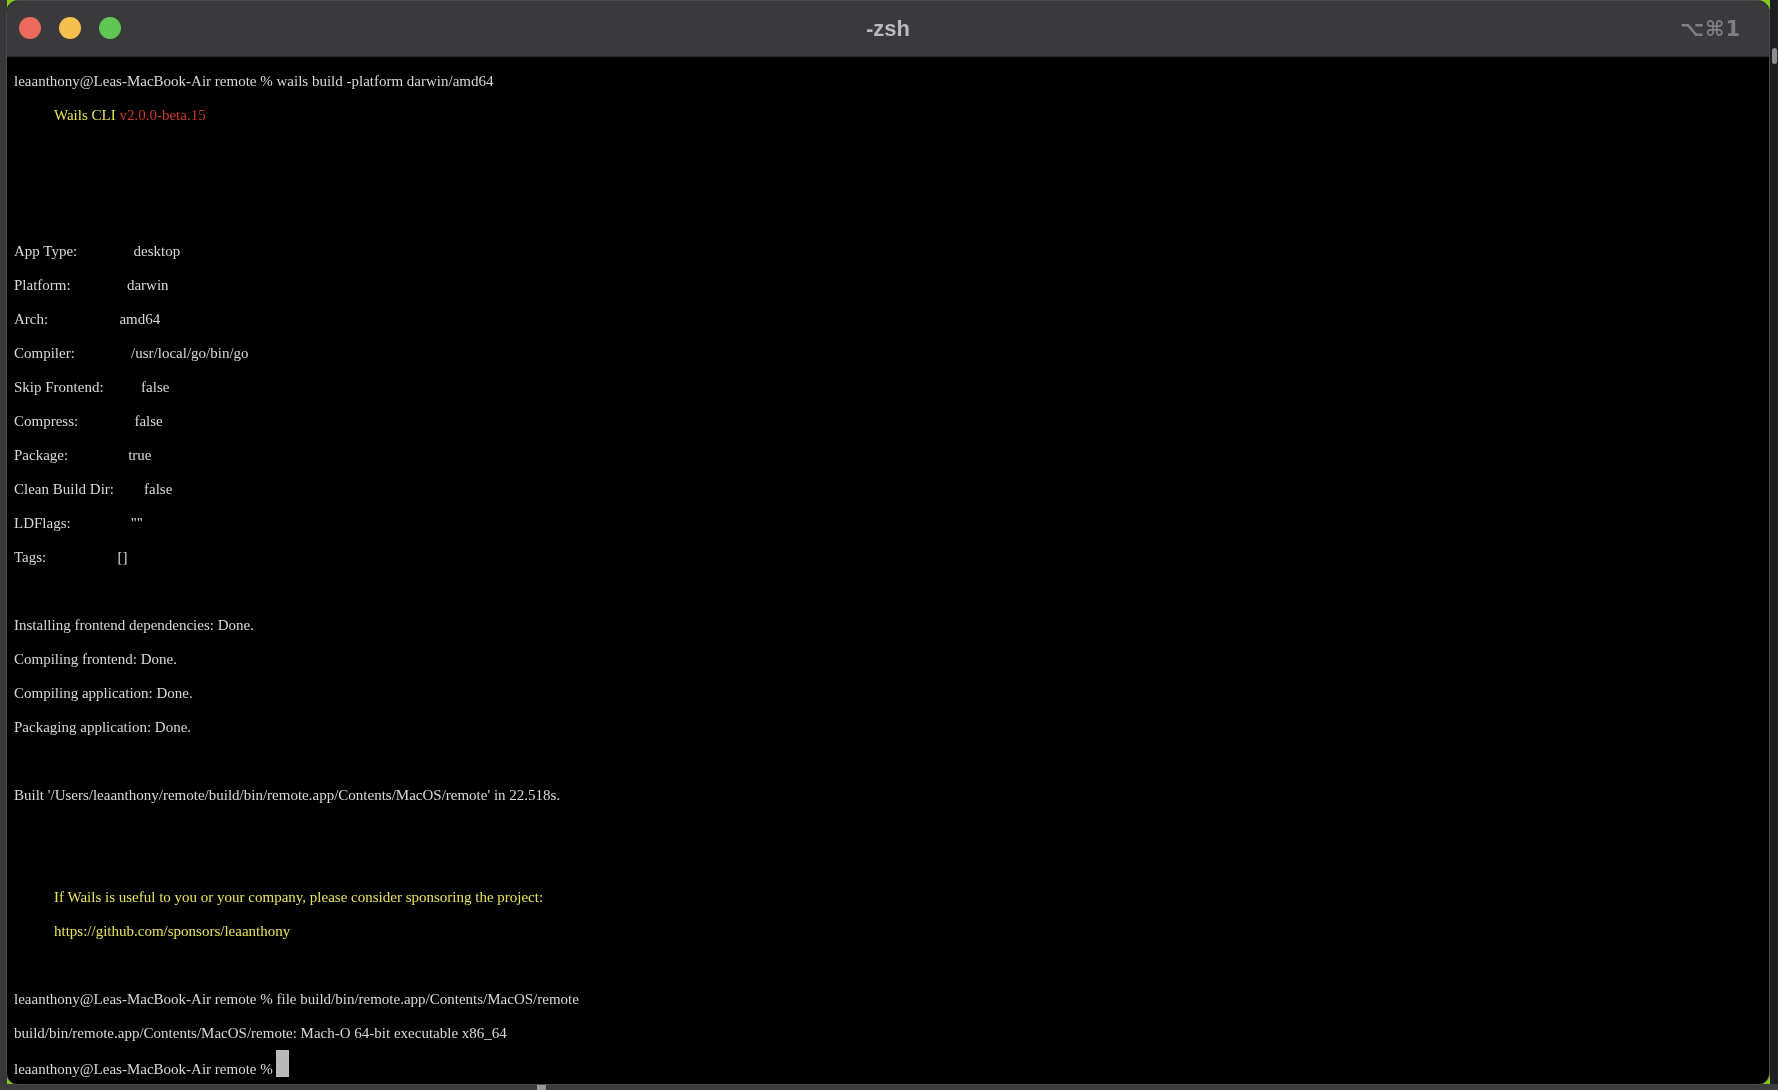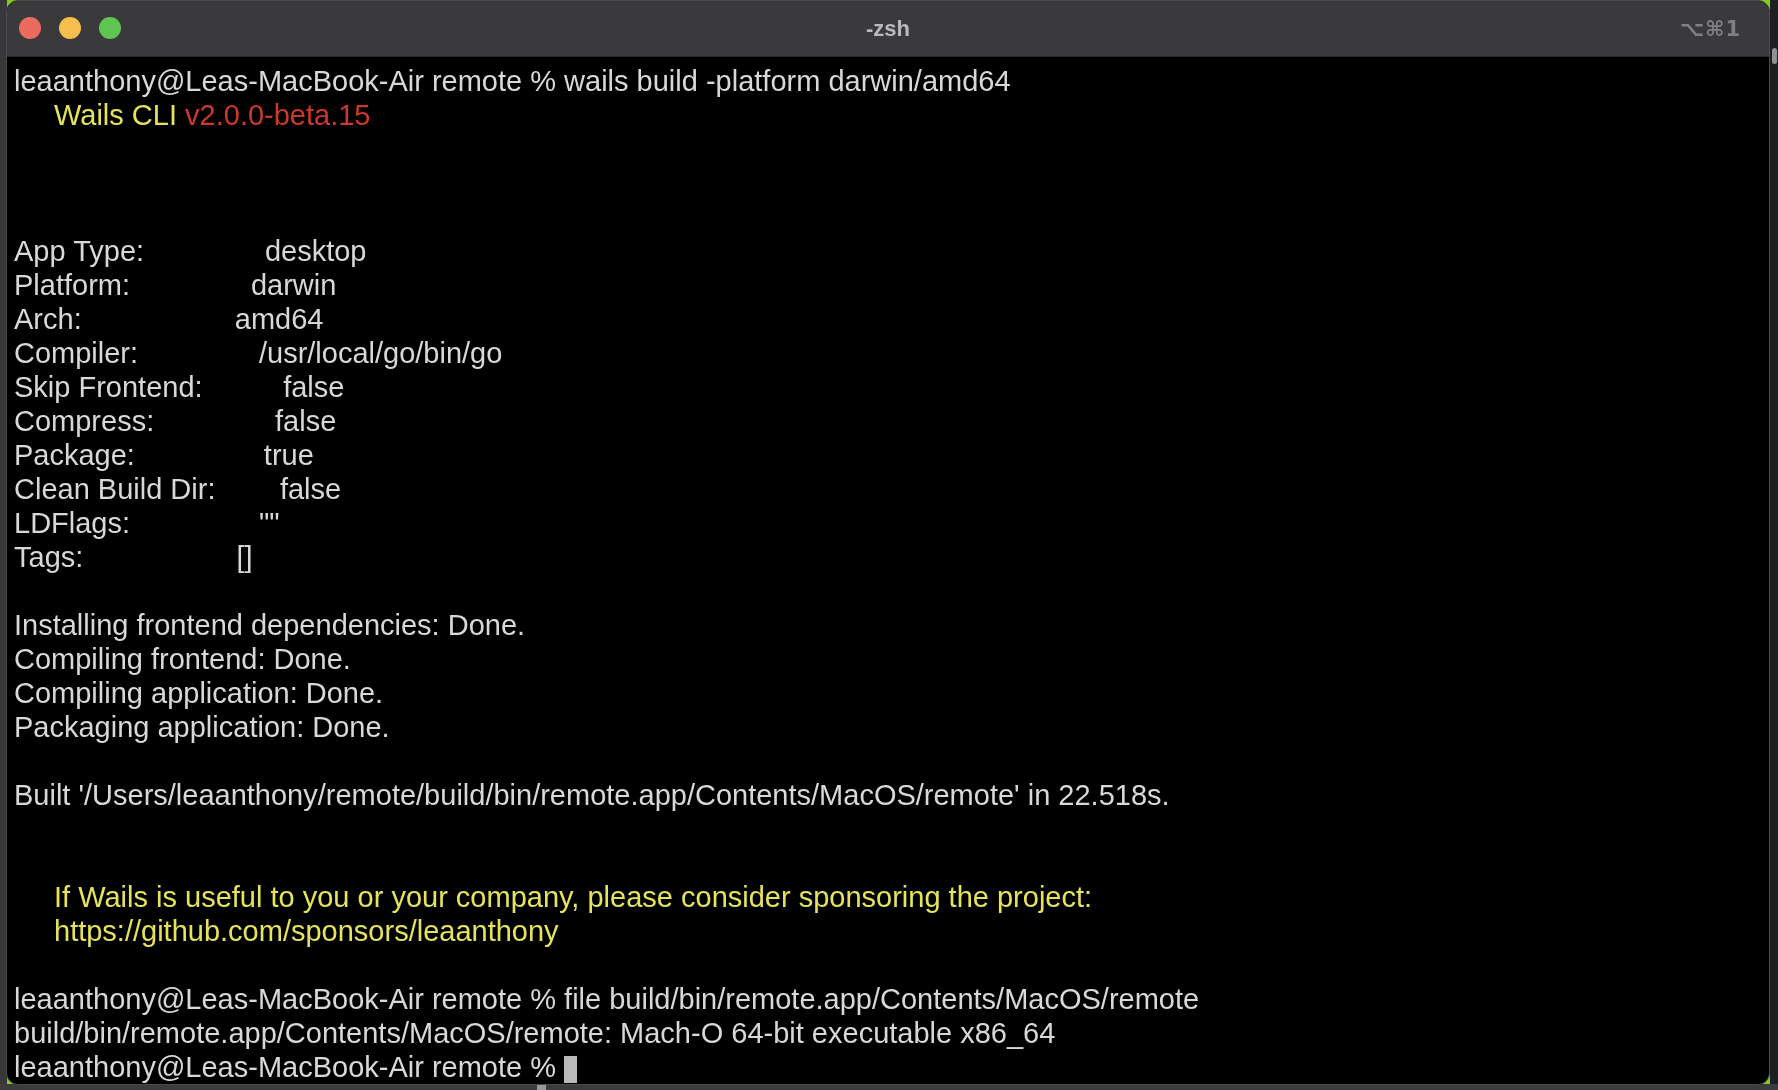--- a/index.html
+++ b/index.html
@@ -48,22 +48,22 @@
     font-family: "DejaVu Sans", sans-serif;
     font-size: 21px; font-weight: bold;
     color: #7f7f84;
     letter-spacing: 1px;
   }
 
   
   .screen {
     position: absolute; left: 0; top: 56px; right: 0; bottom: 0;
     padding: 7px 14px 0 7px;
-    font-family: Liberation Sans, sans-serif;
-    font-size: 29px; line-height: 34px;
+    font-family: Liberation Serif, serif;
+    font-size: 15px; line-height: 34px;
     color: var(--foreground, #d8d8d8);
     white-space: pre;
   }
   .tline { min-height: 34px; }
   .c-fg     { color: var(--foreground, #d8d8d8); }
   .c-yellow { color: var(--yellow, #e5e35c); margin-left: 40px; }
   .c-red    { color: var(--red, #cc382d); }
   .cursor {
     display: inline-block; width: 13px; height: 27px;
     background: var(--cursor, #b9b9b9);

